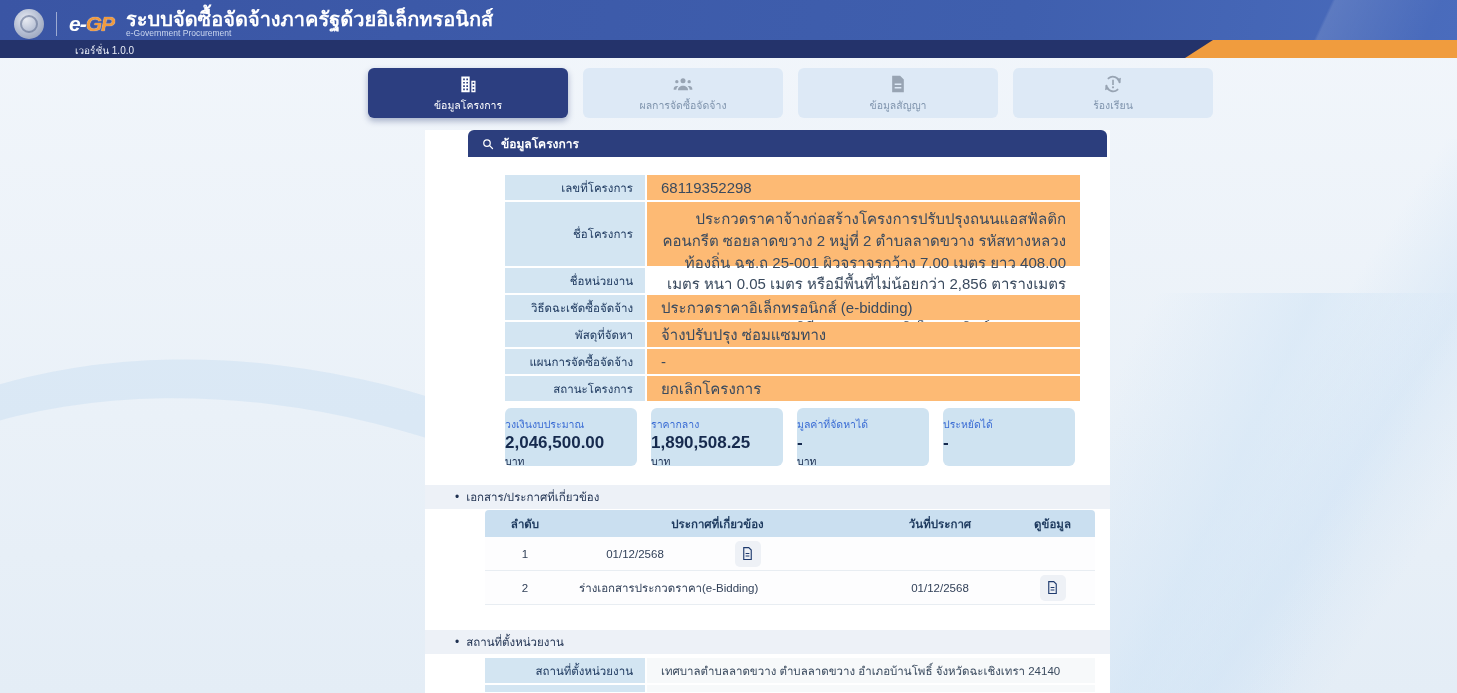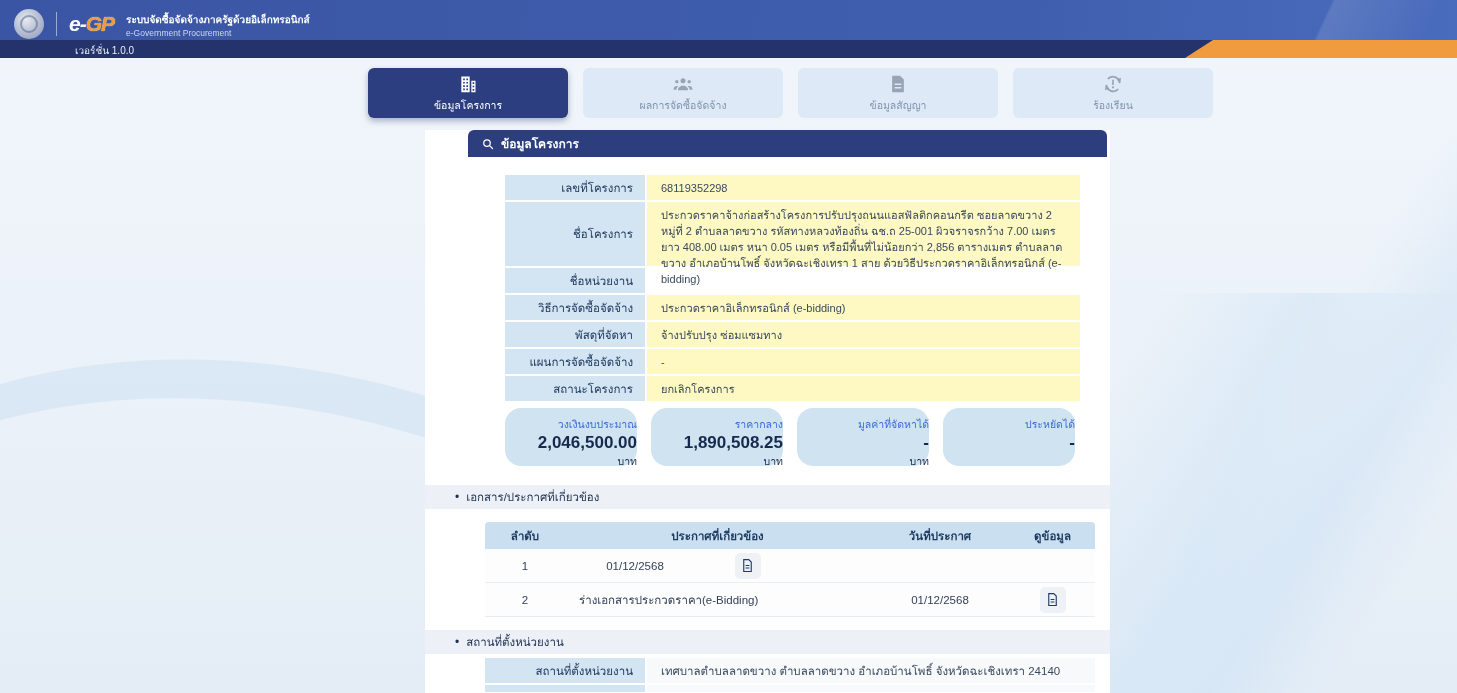--- a/index.html
+++ b/index.html
@@ -28,21 +28,21 @@
   .emblem { width:30px; height:30px; border-radius:50%;
     background:radial-gradient(circle at 40% 35%, #e8ebf2 0%, #b9c2d6 45%, #8b96b0 100%);
     position:relative; flex:0 0 auto; }
   .emblem::after { content:""; position:absolute; inset:6px; border-radius:50%;
     border:2px solid rgba(90,104,138,.55); }
   .vdivider { width:1px; height:24px; background:rgba(255,255,255,.5); margin:0 12px; }
   .brand { font-size:21px; font-weight:bold; font-style:italic; letter-spacing:-1px; white-space:nowrap; }
   .brand .be { color:#ffffff; }
   .brand .bgp { color:#f09a3e; text-shadow:0 0 1px #fff; }
   .brandtext { margin-left:12px; }
-  .brandtext .t1 { color:#ffffff; font-size:10px; font-weight:bold; line-height:17px; }
+  .brandtext .t1 { color:#ffffff; font-size:20px; font-weight:bold; line-height:17px; }
   .brandtext .t2 { color:#ccd8f0; font-size:8.5px; line-height:10px; }
 
   
   .subbar { position:absolute; left:0; top:40px; width:1457px; height:18px; background:#24336b; z-index:5; }
   .version { position:absolute; left:75px; top:3px; font-size:10px; color:#e9edf6; }
   .orange-stripe { position:absolute; right:0; top:0; width:272px; height:18px; background:#f09c3e;
     clip-path:polygon(28px 0, 100% 0, 100% 100%, 0 100%); }
 
   
   .tabs-row { position:absolute; left:368px; top:68px; display:flex; gap:15px; z-index:4; }
@@ -62,42 +62,42 @@
   .section-head { position:absolute; left:43px; top:0; width:639px; height:27px;
     background:#2c3e7d; border-radius:6px 6px 0 0; color:#ffffff;
     display:flex; align-items:center; padding-left:14px; font-size:12px; font-weight:bold; gap:7px; }
   .section-head svg { width:12px; height:12px; }
 
   
   .fields { position:absolute; left:80px; top:45px; width:575px; display:flex; flex-direction:column; gap:2px; }
   .frow { display:flex; gap:2px; }
   .flabel { width:140px; background:#d3e5f2; color:#1f3a60; font-size:11.5px;
     display:flex; align-items:center; justify-content:flex-end; padding-right:12px; flex:0 0 auto; text-align:right; }
-  .fvalue { flex:1; background:#fef9c3; color:#3a4a5e; font-size:11px;
-    display:flex; align-items:center; padding-left:14px; }
+  .fvalue { flex:1; background:#fdba74; color:#3a4a5e; font-size:15px;
+    display:flex; align-items:center; padding-left:14px;text-align:right; }
   .frow.h25 { height:25px; }
   .frow.tall { height:64px; }
   .frow.tall .fvalue { align-items:flex-start; padding:6px 14px 6px 14px; line-height:1.45; display:block; }
 
   
   .stats { position:absolute; left:80px; top:278px; display:flex; gap:14px; }
-  .stat { width:132px; height:58px; background:#cfe3f1; border-radius:16px; text-align:right;padding-left:21px; }
+  .stat { width:132px; height:58px; background:#cfe3f1; border-radius:6px; text-align:left; }
   .stat .stitle { font-size:10.5px; color:#3a6cd4; margin-top:8px; }
   .stat .svalue { font-size:17px; font-weight:bold; color:#162a4e; line-height:20px; }
   .stat .sunit { font-size:10.5px; color:#162a4e; }
 
   
   .band { position:absolute; left:0; width:685px; height:24px; background:#edf1f7;
     display:flex; align-items:center; padding-left:30px; font-size:11.5px; color:#1e3050; }
   .band::before { content:"•"; margin-right:7px; color:#1e3050; font-size:12px; }
   .band.b1 { top:355px; }
   .band.b2 { top:500px; }
 
   
-  .docs { position:absolute; left:60px; top:392px; width:610px; }
+  .docs { position:absolute; left:60px; top:380px; width:610px; }
   .dhead { display:flex; height:27px; background:#cadff0; border-radius:4px 4px 0 0;
     font-size:11.5px; font-weight:bold; color:#1e3a5f; }
   .dhead > div { display:flex; align-items:center; justify-content:center; }
   .drow { display:flex; height:34px; border-bottom:1px solid #e8edf2; font-size:11.5px; color:#33425a; background:#fdfdfe; }
   .drow > div { display:flex; align-items:center; }
   .c-no { width:80px; justify-content:center; }
   .c-name { width:305px; padding-left:14px; }
   .dhead .c-name { padding-left:0; justify-content:center; }
   .c-date { width:140px; justify-content:center; }
   .c-view { width:85px; justify-content:center; }
@@ -199,21 +199,21 @@
       <div class="fvalue">68119352298</div>
     </div>
     <div class="frow tall">
       <div class="flabel">ชื่อโครงการ</div>
       <div class="fvalue">ประกวดราคาจ้างก่อสร้างโครงการปรับปรุงถนนแอสฟัลติกคอนกรีต ซอยลาดขวาง 2 หมู่ที่ 2 ตำบลลาดขวาง รหัสทางหลวงท้องถิ่น ฉช.ถ 25-001 ผิวจราจรกว้าง 7.00 เมตร ยาว 408.00 เมตร หนา 0.05 เมตร หรือมีพื้นที่ไม่น้อยกว่า 2,856 ตารางเมตร ตำบลลาดขวาง อำเภอบ้านโพธิ์ จังหวัดฉะเชิงเทรา 1 สาย ด้วยวิธีประกวดราคาอิเล็กทรอนิกส์ (e-bidding)</div>
     </div>
     <div class="frow h25">
       <div class="flabel">ชื่อหน่วยงาน</div>
     </div>
     <div class="frow h25">
-      <div class="flabel">วิธีการจัดซื้อจัดจ้าง</div>
+      <div class="flabel">วิธีดฉะเชัดซื้อจัดจ้าง</div>
       <div class="fvalue">ประกวดราคาอิเล็กทรอนิกส์ (e-bidding)</div>
     </div>
     <div class="frow h25">
       <div class="flabel">พัสดุที่จัดหา</div>
       <div class="fvalue">จ้างปรับปรุง ซ่อมแซมทาง</div>
     </div>
     <div class="frow h25">
       <div class="flabel">แผนการจัดซื้อจัดจ้าง</div>
       <div class="fvalue">-</div>
     </div>

